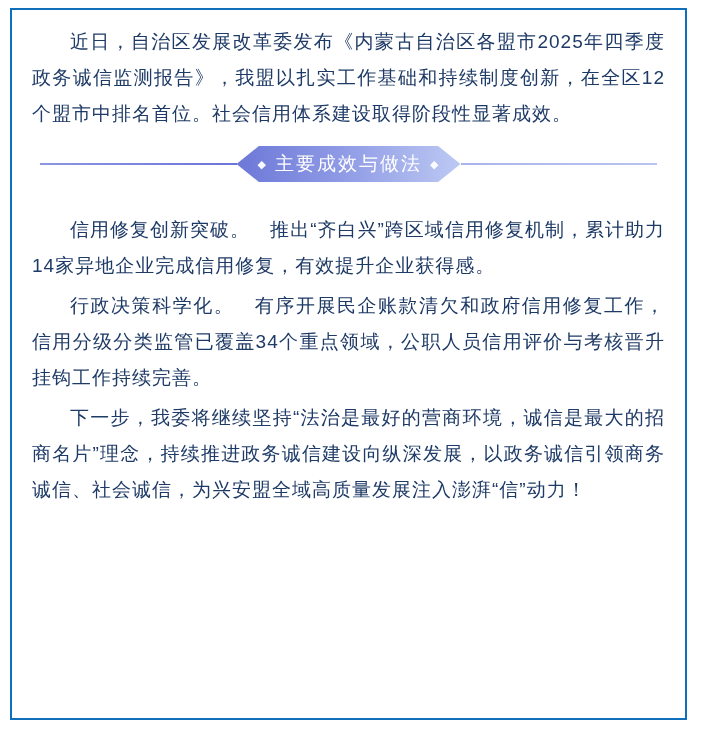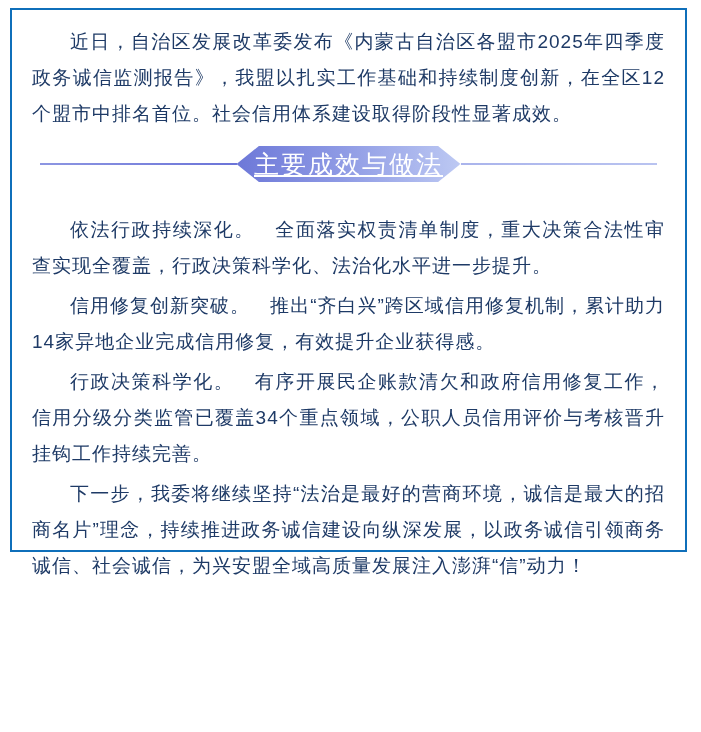--- a/index.html
+++ b/index.html
@@ -15,21 +15,21 @@
     position: relative;
     width: 701px;
     height: 732px;
     background: #ffffff;
   }
   .frame {
     position: absolute;
     left: 10px;
     top: 8px;
     width: 677px;
-    height: 544px;
+    height: 712px;
     border: 2px solid #0f6fba;
     box-sizing: border-box;
     padding: 14px 20px 0 20px;
     background: #ffffff;
   }
   .article {
     color: #1e3a66;
     font-size: 19px;
     line-height: 36px;
     letter-spacing: 1px;
@@ -59,25 +59,24 @@
     height: 36px;
     flex: 0 0 auto;
     background: linear-gradient(90deg, #6d78d8 0%, #8d99e4 45%, #bdc9f3 100%);
     clip-path: polygon(0% 50%, 10% 0%, 90% 0%, 100% 50%, 90% 100%, 10% 100%);
     display: flex;
     align-items: center;
     justify-content: center;
     color: #ffffff;
   }
   .banner .title {
-    font-size: 25px;
+    font-size: 19px;
     letter-spacing: 2px;
-    margin: 0 16px;
+    margin: 0 8px;
     white-space: nowrap;
-    text-decoration: underline;
   }
   .banner .diamond {
     font-size: 11px;
     line-height: 1;
     color: #ffffff;
     opacity: 0.95;
   }
 </style>
 </head>
 <body>
@@ -92,21 +91,20 @@
       <div class="divider">
         <div class="line-left"></div>
         <div class="banner">
           <span class="diamond">◆</span>
           <span class="title">主要成效与做法</span>
           <span class="diamond">◆</span>
         </div>
         <div class="line-right"></div>
       </div>
 
-      <p>依法行政持续深化。　全面落实权责清单制度，重大决策合法性审查实现全覆盖，行政决策科学化、法治化水平进一步提升。</p>
 
 
       <p>信用修复创新突破。　推出“齐白兴”跨区域信用修复机制，累计助力14家异地企业完成信用修复，有效提升企业获得感。</p>
 
       <p>行政决策科学化。　有序开展民企账款清欠和政府信用修复工作，信用分级分类监管已覆盖34个重点领域，公职人员信用评价与考核晋升挂钩工作持续完善。</p>
 
       <p>下一步，我委将继续坚持“法治是最好的营商环境，诚信是最大的招商名片”理念，持续推进政务诚信建设向纵深发展，以政务诚信引领商务诚信、社会诚信，为兴安盟全域高质量发展注入澎湃“信”动力！</p>
 
     </div>
   </div>

